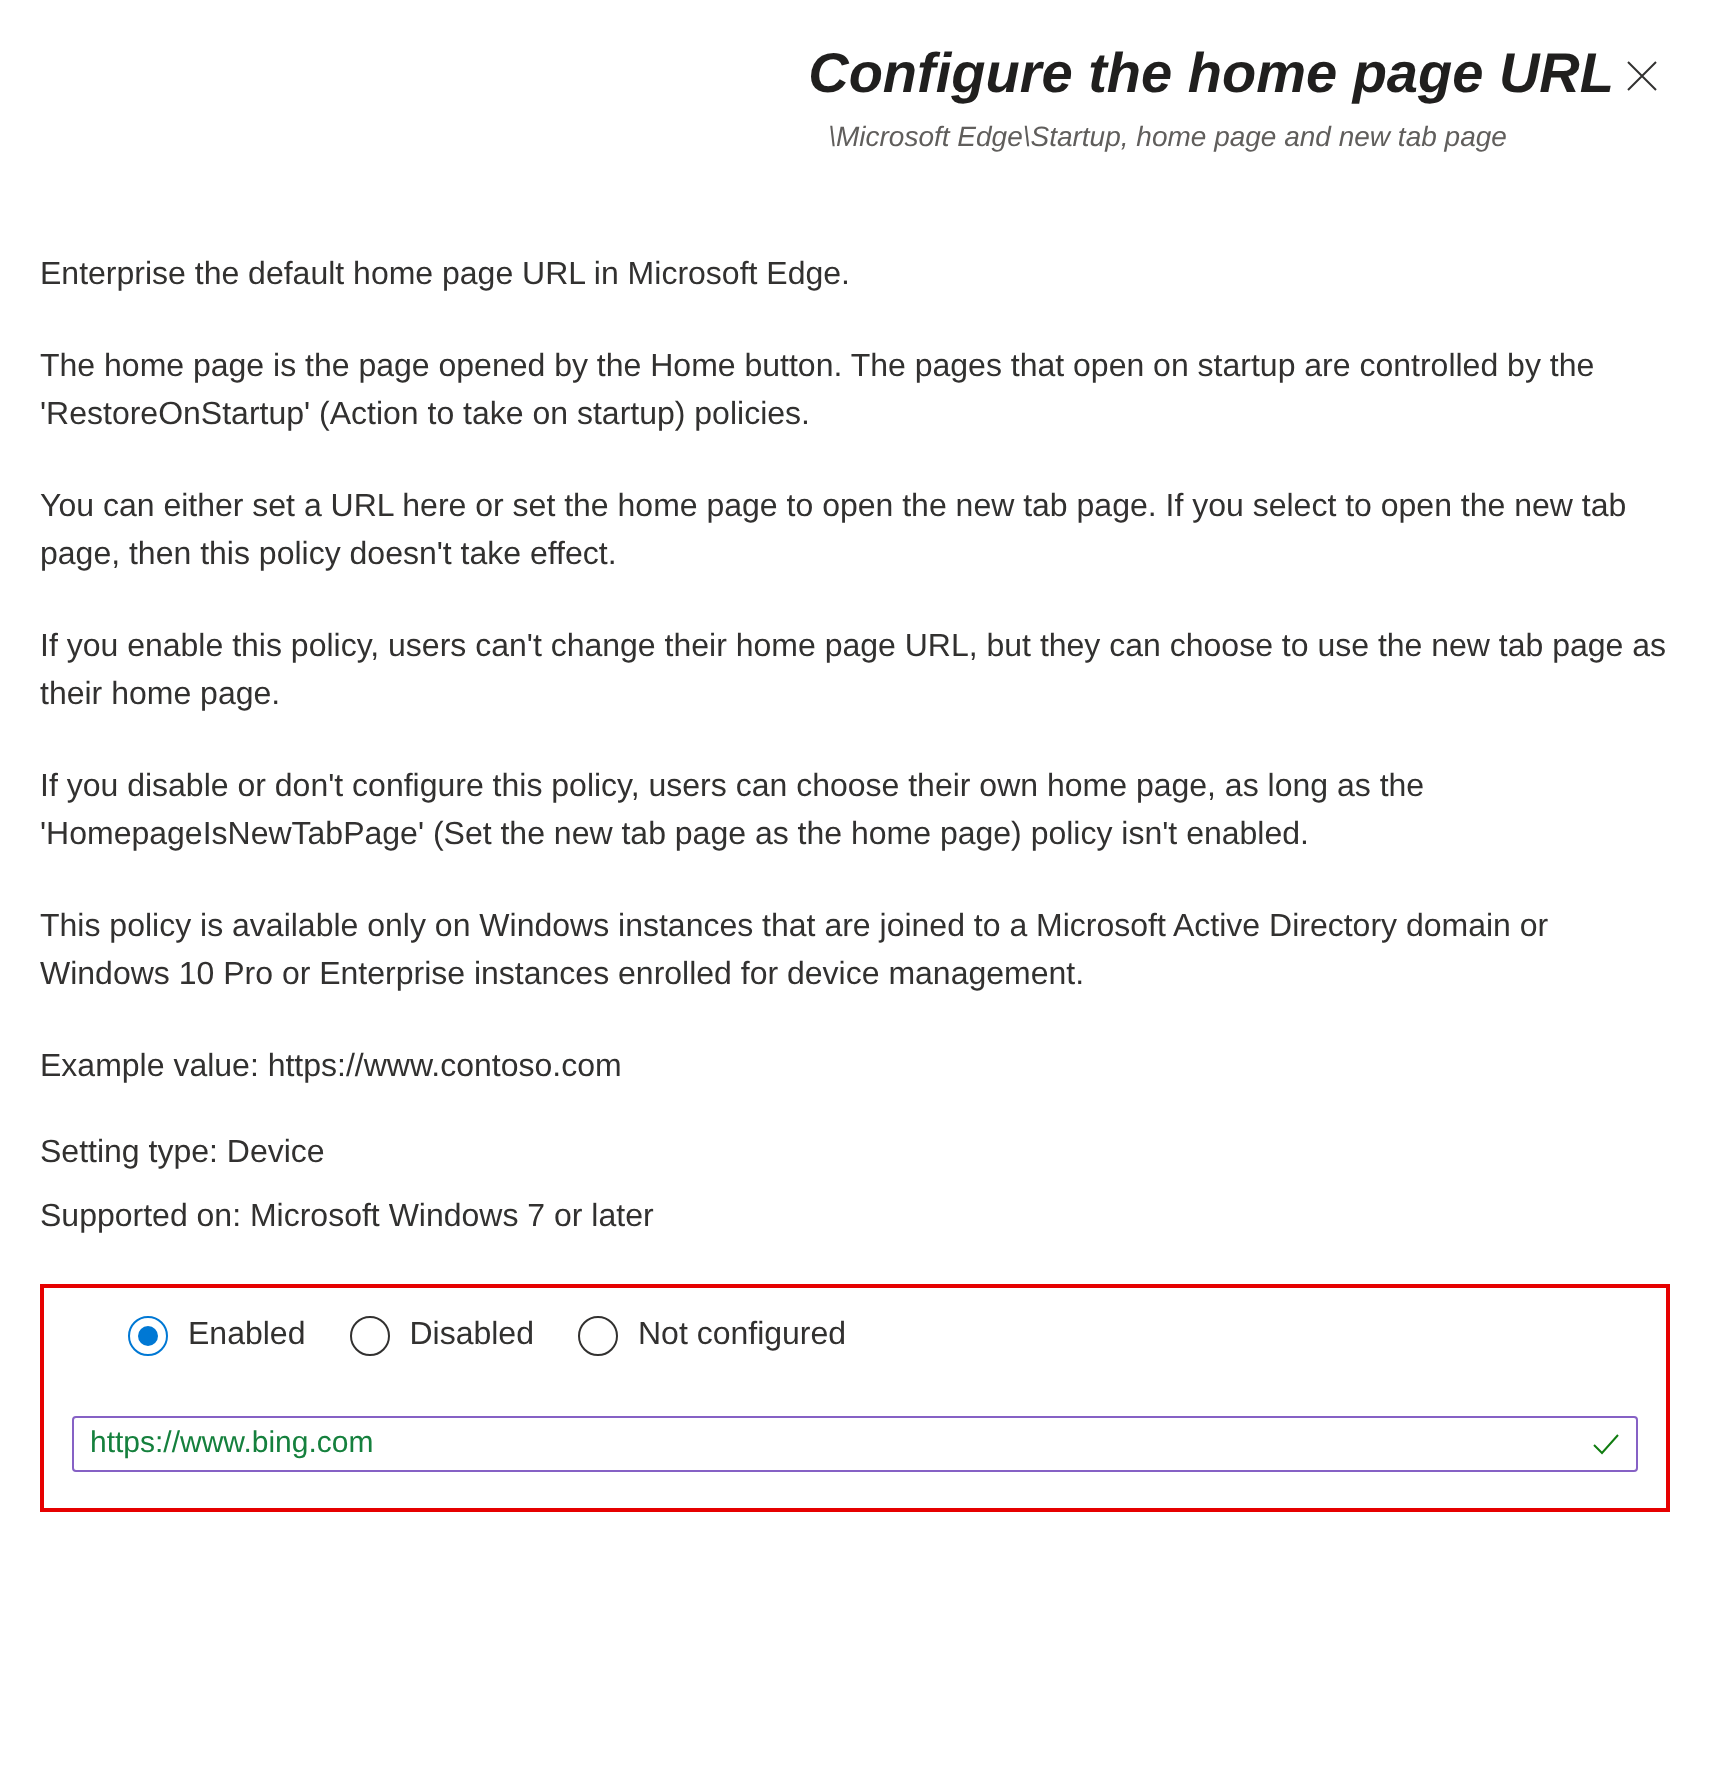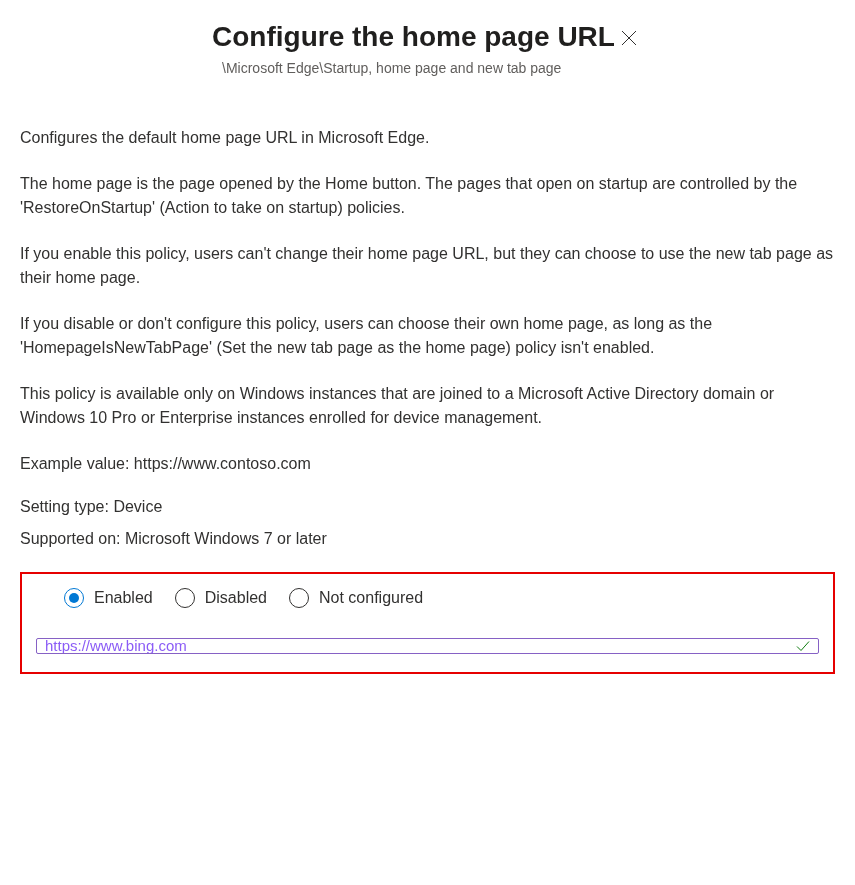--- a/index.html
+++ b/index.html
@@ -6,22 +6,23 @@
   body {
     margin: 0;
     padding: 20px 20px 20px 20px;
     font-family: "Segoe UI", -apple-system, BlinkMacSystemFont, sans-serif;
     color: #323130;
     background: #ffffff;
     width: 855px;
   }
   .header-row {
     display: flex;
-    justify-content: center;
+    justify-content: flex-end;
     align-items: flex-start;
+    font-style: italic;
   }
   .title {
     font-size: 28px;
     font-weight: 600;
     color: #201f1e;
     margin: 0;
     line-height: 1.2;
   }
   .breadcrumb {
     font-size: 14px;
@@ -104,29 +105,29 @@
     color: #323130;
     margin-bottom: 4px;
   }
   .input-wrap {
     position: relative;
     display: flex;
     align-items: center;
   }
   .url-input {
     width: 100%;
-    height: 16px;
+    height: 28px;
     border: 1px solid #8661c5;
     border: 1px solid #605e5c;
     border-color: #8661c5;
     border-radius: 2px;
     padding: 4px 32px 4px 8px;
     font-size: 15px;
     font-family: inherit;
-    color: #8b5cf6;
+    color: #15803d;
     outline: none;
   }
   .input-check {
     position: absolute;
     right: 8px;
     color: #107c10;
     pointer-events: none;
     display: flex;
     align-items: center;
   }
@@ -142,22 +143,23 @@
   <button class="close-btn" aria-label="Close">
     <span>
       <svg width="16" height="16" viewBox="0 0 16 16">
           <path d="M1 1 L15 15 M15 1 L1 15" stroke="#323130" stroke-width="1"></path>
         </svg>
     </span>
   </button>
 </div>
 
 <div class="description">
-  <p>Configures the default home page URL in Microsoft Edge.</p>
+  <p>Enterprise the default home page URL in Microsoft Edge.</p>
   <p>The home page is the page opened by the Home button. The pages that open on startup are controlled by the 'RestoreOnStartup' (Action to take on startup) policies.</p>
+  <p>You can either set a URL here or set the home page to open the new tab page. If you select to open the new tab page, then this policy doesn't take effect.</p>
   <p>If you enable this policy, users can't change their home page URL, but they can choose to use the new tab page as their home page.</p>
   <p>If you disable or don't configure this policy, users can choose their own home page, as long as the 'HomepageIsNewTabPage' (Set the new tab page as the home page) policy isn't enabled.</p>
   <p>This policy is available only on Windows instances that are joined to a Microsoft Active Directory domain or Windows 10 Pro or Enterprise instances enrolled for device management.</p>
   <p>Example value: https://www.contoso.com</p>
 </div>
 
 <div class="setting-type">Setting type: Device</div>
 <div class="supported-on">Supported on: Microsoft Windows 7 or later</div>
 
 <div class="highlight-box">

